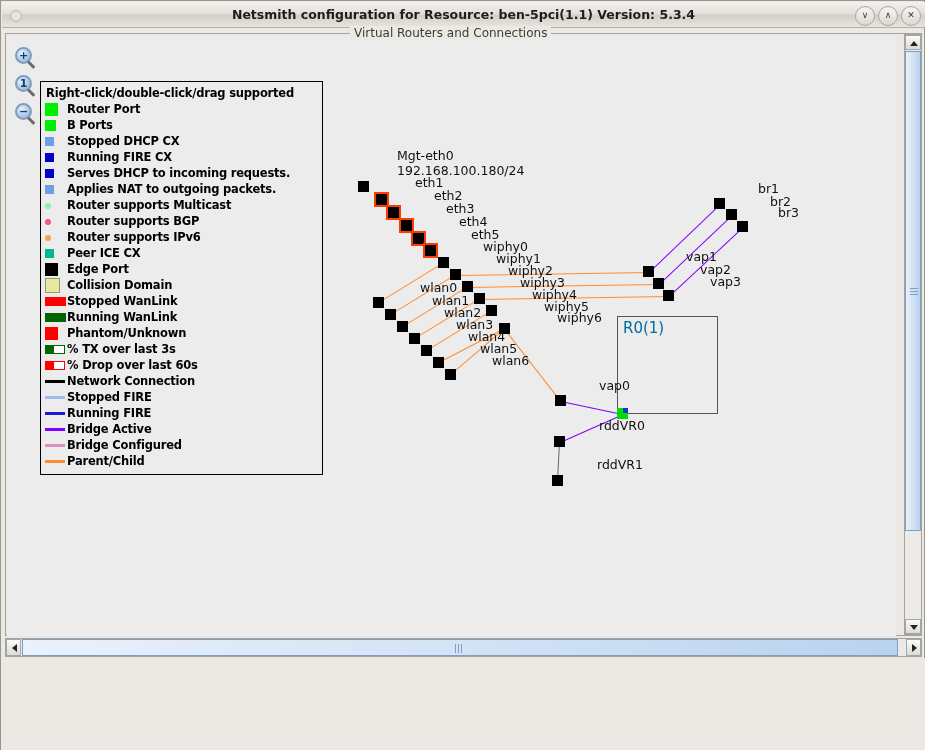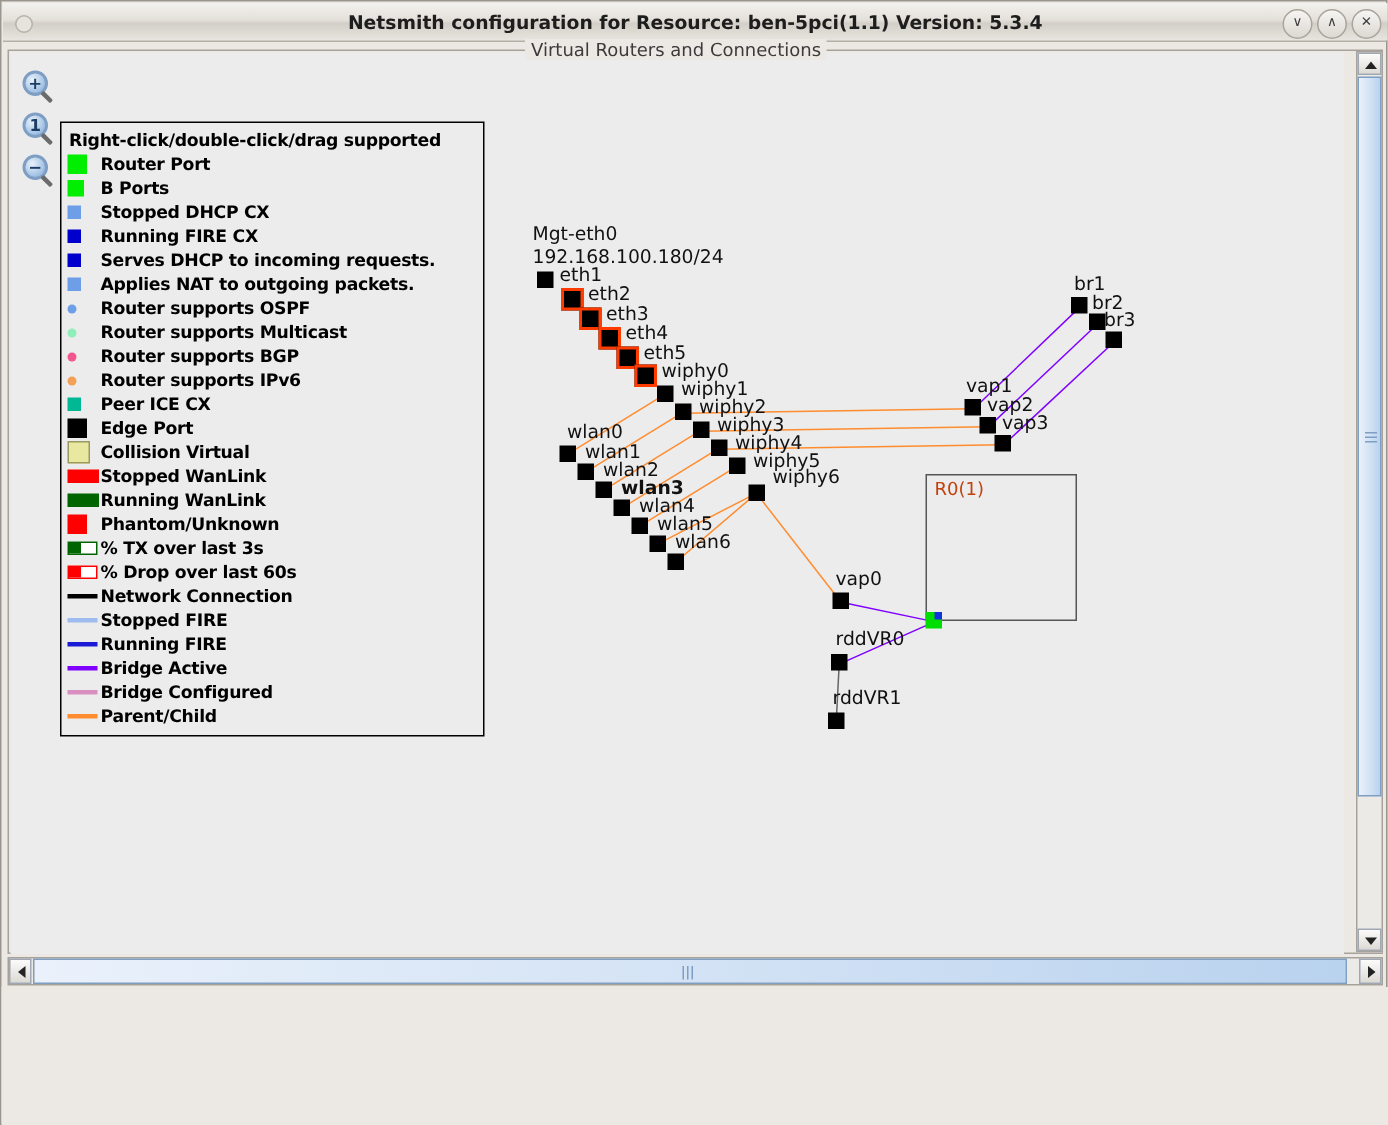--- a/index.html
+++ b/index.html
@@ -49,25 +49,25 @@
   .ln{display:inline-block;vertical-align:middle;width:20px;height:3px;}
   .bar{display:inline-block;vertical-align:middle;width:20px;height:9px;box-sizing:border-box;background:#fff;}
   .bar i{display:block;height:100%;width:45%;}
 
   
   .node{position:absolute;width:11px;height:11px;background:#000;}
   .node.r{border:2px solid #ff3b00;width:11px;height:11px;box-sizing:content-box;margin:-2px;}
   .node.br0{background:#00dd00;}
   .node.br0 b{position:absolute;right:0;top:0;width:5px;height:5px;background:#1133dd;display:block;}
   .nlbl{position:absolute;font-size:12.5px;color:#111;white-space:nowrap;
-        font-family:"DejaVu Sans","Liberation Sans",sans-serif;}
+        font-family:"DejaVu Sans","Liberation Sans",sans-serif;margin-left:42px;}
   .edge{position:absolute;height:0;border-top-width:1.6px;border-top-style:solid;
         transform-origin:0 0;}
   .rbox{position:absolute;border:1px solid #555;background:transparent;box-sizing:border-box;}
-  .rbox .rt{position:absolute;left:5px;top:2px;font-size:12px;color:#c2410c;}
+  .rbox .rt{position:absolute;left:5px;top:2px;font-size:15px;color:#0369a1;}
   .rbox .rb{position:absolute;left:5px;bottom:22px;font-size:12.5px;color:#222;line-height:15px;}
 
   
   .vsb{position:absolute;left:903px;top:33px;width:18px;height:601px;
        background:#eceae6;border:1px solid #a7a29a;box-sizing:border-box;}
   .hsb{position:absolute;left:4px;top:637px;width:917px;height:19px;
        background:#eceae6;border:1px solid #a7a29a;box-sizing:border-box;}
   .sbbtn{position:absolute;background:linear-gradient(to bottom,#fbfbfa,#dddad4);
        border:1px solid #9fa7b3;box-sizing:border-box;}
   .sbthumb{position:absolute;background:linear-gradient(to right,#eaf1fb,#cfe0f4 60%,#b9d2ee);
@@ -158,21 +158,21 @@
         <div class="nlbl" style="left: 495px; top: 264px;">wiphy5</div>
         <div class="node" style="left: 492px; top: 288px;"></div>
         <div class="nlbl" style="left: 508px; top: 275px; text-align: right;">wiphy6</div>
         <div class="node" style="left: 366px; top: 262px;"></div>
         <div class="nlbl" style="left: 371px; top: 245px;">wlan0</div>
         <div class="node" style="left: 378px; top: 274px;"></div>
         <div class="nlbl" style="left: 383px; top: 258px;">wlan1</div>
         <div class="node" style="left: 390px; top: 286px;"></div>
         <div class="nlbl" style="left: 395px; top: 270px;">wlan2</div>
         <div class="node" style="left: 402px; top: 298px;"></div>
-        <div class="nlbl" style="left: 407px; top: 282px; font-weight: bold;">wlan3</div>
+        <div class="nlbl" style="left: 407px; top: 282px;">wlan3</div>
         <div class="node" style="left: 414px; top: 310px;"></div>
         <div class="nlbl" style="left: 419px; top: 294px;">wlan4</div>
         <div class="node" style="left: 426px; top: 322px;"></div>
         <div class="nlbl" style="left: 431px; top: 306px;">wlan5</div>
         <div class="node" style="left: 438px; top: 334px;"></div>
         <div class="nlbl" style="left: 443px; top: 318px;">wlan6</div>
         <div class="node" style="left: 636px; top: 231px;"></div>
         <div class="nlbl" style="left: 637px; top: 214px;">vap1</div>
         <div class="node" style="left: 646px; top: 243px;"></div>
         <div class="nlbl" style="left: 651px; top: 227px;">vap2</div>
@@ -216,24 +216,20 @@
           </div>
           <div class="lgrow">
             <span class="lgsw"><span class="sq" style="width:9px;height:9px;background:#0000cc;"></span></span>
             <span class="lgtxt">Serves DHCP to incoming requests.</span>
           </div>
           <div class="lgrow">
             <span class="lgsw"><span class="sq" style="width:9px;height:9px;background:#6f9ee8;"></span></span>
             <span class="lgtxt">Applies NAT to outgoing packets.</span>
           </div>
           <div class="lgrow">
-            <span class="lgsw"><span class="sq" style="width:6px;height:6px;border-radius:50%;background:#6f9ee8;"></span></span>
-            <span class="lgtxt">Router supports OSPF</span>
-          </div>
-          <div class="lgrow">
             <span class="lgsw"><span class="sq" style="width:6px;height:6px;border-radius:50%;background:#8ef0b8;"></span></span>
             <span class="lgtxt">Router supports Multicast</span>
           </div>
           <div class="lgrow">
             <span class="lgsw"><span class="sq" style="width:6px;height:6px;border-radius:50%;background:#f2568f;"></span></span>
             <span class="lgtxt">Router supports BGP</span>
           </div>
           <div class="lgrow">
             <span class="lgsw"><span class="sq" style="width:6px;height:6px;border-radius:50%;background:#f4a055;"></span></span>
             <span class="lgtxt">Router supports IPv6</span>
@@ -241,21 +237,21 @@
           <div class="lgrow">
             <span class="lgsw"><span class="sq" style="width:9px;height:9px;background:#00b894;"></span></span>
             <span class="lgtxt">Peer ICE CX</span>
           </div>
           <div class="lgrow">
             <span class="lgsw"><span class="sq" style="width:13px;height:13px;background:#000000;"></span></span>
             <span class="lgtxt">Edge Port</span>
           </div>
           <div class="lgrow">
             <span class="lgsw"><span class="sq" style="width:13px;height:13px;background:#e8e8a0;border:1px solid #9a9a60;"></span></span>
-            <span class="lgtxt">Collision Virtual</span>
+            <span class="lgtxt">Collision Domain</span>
           </div>
           <div class="lgrow">
             <span class="lgsw"><span class="sq" style="width:21px;height:9px;background:#ff0000;"></span></span>
             <span class="lgtxt">Stopped WanLink</span>
           </div>
           <div class="lgrow">
             <span class="lgsw"><span class="sq" style="width:21px;height:9px;background:#006400;"></span></span>
             <span class="lgtxt">Running WanLink</span>
           </div>
           <div class="lgrow">

